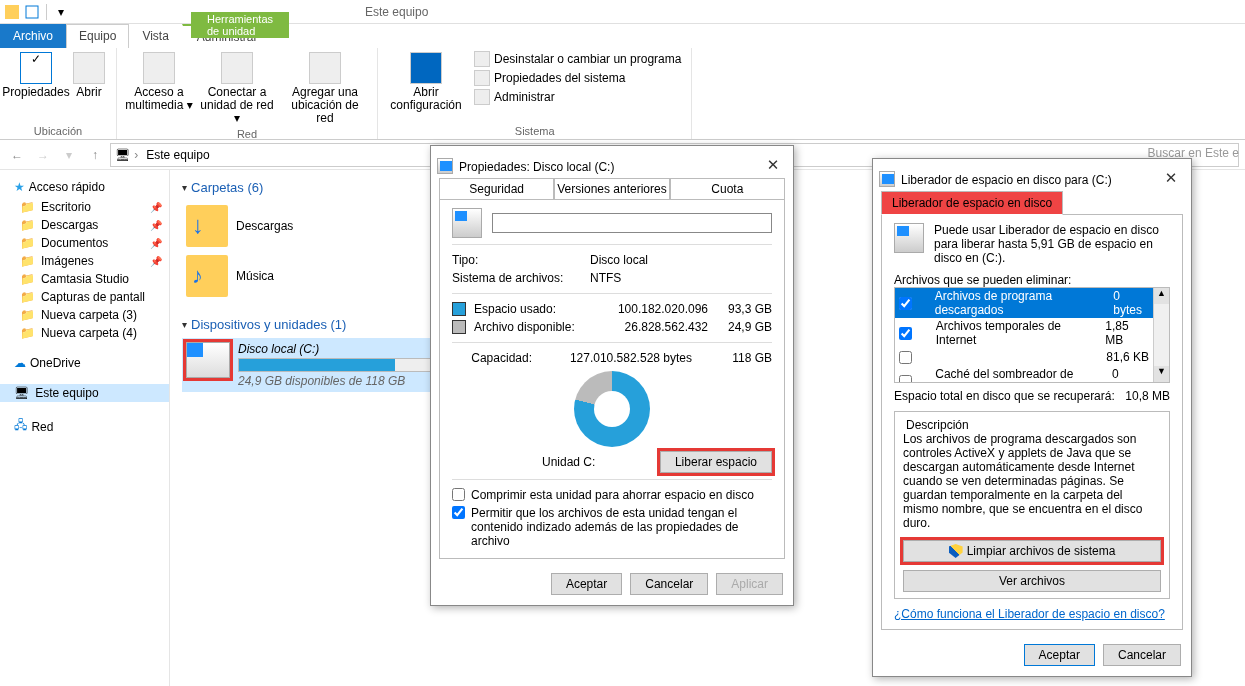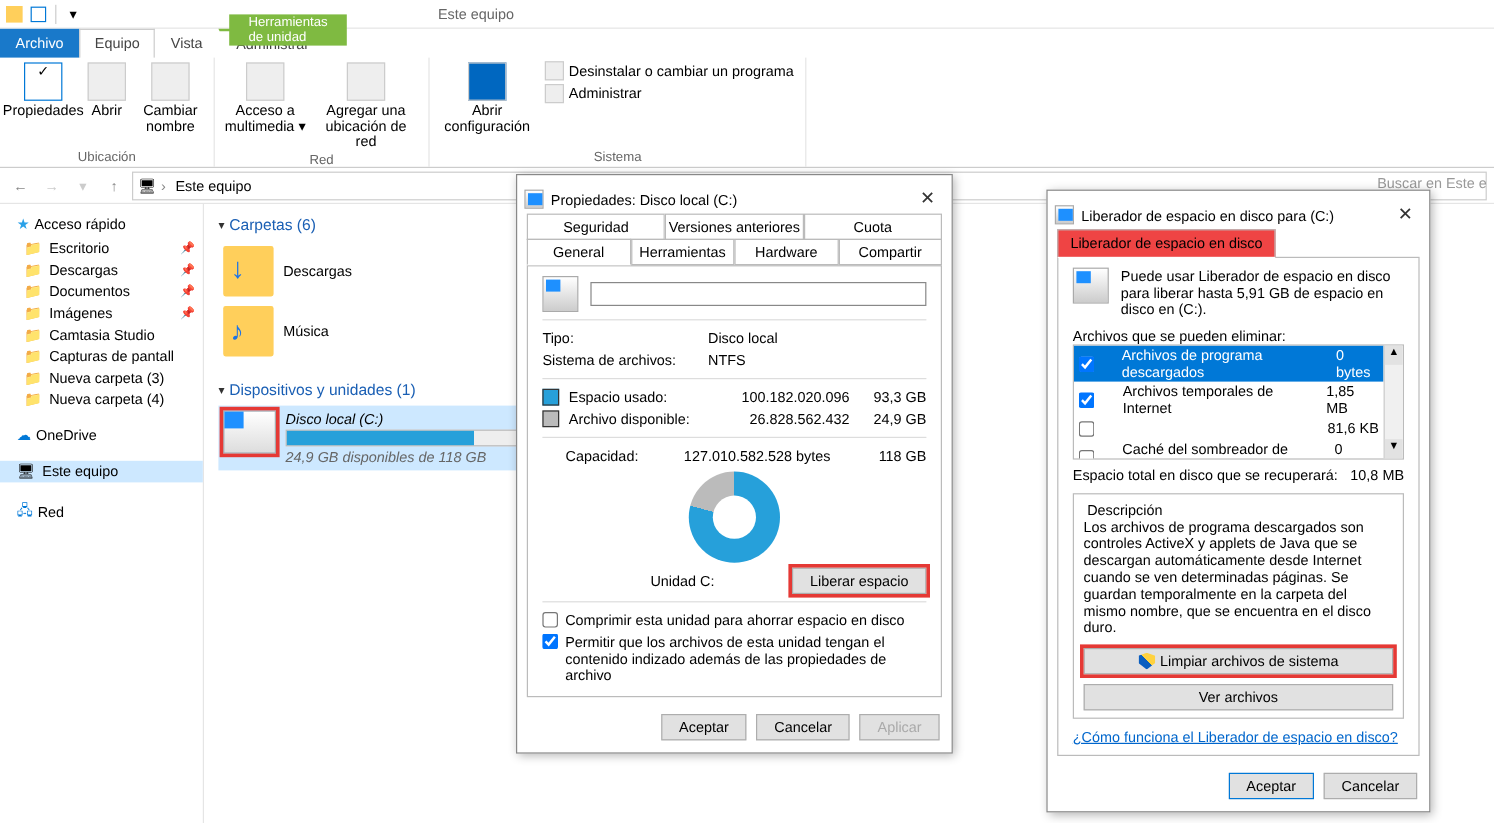--- a/index.html
+++ b/index.html
@@ -128,50 +128,54 @@
   <div class="rgroup">
     <div class="items">
       <div class="rbtn-lg">
           <div class="ic" style="background:#fff;border-color:#0078d7;">✓</div>
           <span>Propiedades</span>
         </div>
       <div class="rbtn-lg" style="width:42px">
           <div class="ic"></div>
           <span>Abrir</span>
         </div>
-      <div class="rbtn-lg">
-          <div class="ic"></div>
-          <span>Cambiar nombre</span>
-        </div>
     </div>
     <div class="caption">Ubicación</div>
   </div>
   <div class="rgroup">
     <div class="items">
       <div class="rbtn-lg" style="width:72px">
           <div class="ic"></div>
           <span><span>Acceso a multimedia</span> ▾</span>
         </div>
+      <div class="rbtn-lg" style="width:80px">
+          <div class="ic"></div>
+          <span><span>Conectar a unidad de red</span> ▾</span>
+        </div>
       <div class="rbtn-lg" style="width:92px">
           <div class="ic"></div>
           <span>Agregar una ubicación de red</span>
         </div>
     </div>
     <div class="caption">Red</div>
   </div>
   <div class="rgroup">
     <div class="items">
       <div class="rbtn-lg" style="width:84px">
           <div class="ic" style="background:#0067c0"></div>
           <span>Abrir configuración</span>
         </div>
       <div class="col">
         <div class="rbtn-sm">
             <span class="ic"></span>
             <span>Desinstalar o cambiar un programa</span>
+          </div>
+        <div class="rbtn-sm">
+            <span class="ic"></span>
+            <span>Propiedades del sistema</span>
           </div>
         <div class="rbtn-sm">
             <span class="ic"></span>
             <span>Administrar</span>
           </div>
       </div>
     </div>
     <div class="caption">Sistema</div>
   </div>
 </div>
@@ -283,26 +287,20 @@
   <div class="titlebar">
     <span class="drvic" style="width:16px;height:16px"></span>
     <span>Propiedades: Disco local (C:)</span>
     <span class="close">✕</span>
   </div>
   <div class="tabs2">
     <div class="t">Seguridad</div>
     <div class="t">Versiones anteriores</div>
     <div class="t">Cuota</div>
   </div>
-  <div class="tabrow2">
-    <div class="t active" style="flex:1;border:1px solid #bbb;text-align:center;padding:3px 0;border-bottom-color:#fff">General</div>
-    <div class="t" style="flex:1;border:1px solid #bbb;text-align:center;padding:3px 0">Herramientas</div>
-    <div class="t" style="flex:1;border:1px solid #bbb;text-align:center;padding:3px 0">Hardware</div>
-    <div class="t" style="flex:1;border:1px solid #bbb;text-align:center;padding:3px 0">Compartir</div>
-  </div>
   <div class="dlgbody">
     <div style="display:flex; gap:10px; align-items:center;">
       <div class="drvic"></div>
       <input type="text" style="flex: 1 1 0%; border: 1px solid rgb(136, 136, 136); height: 20px;">
     </div>
     <div class="hr"></div>
     <div class="rowk">
         <span class="k">Tipo:</span>
         <span>Disco local</span>
       </div>

